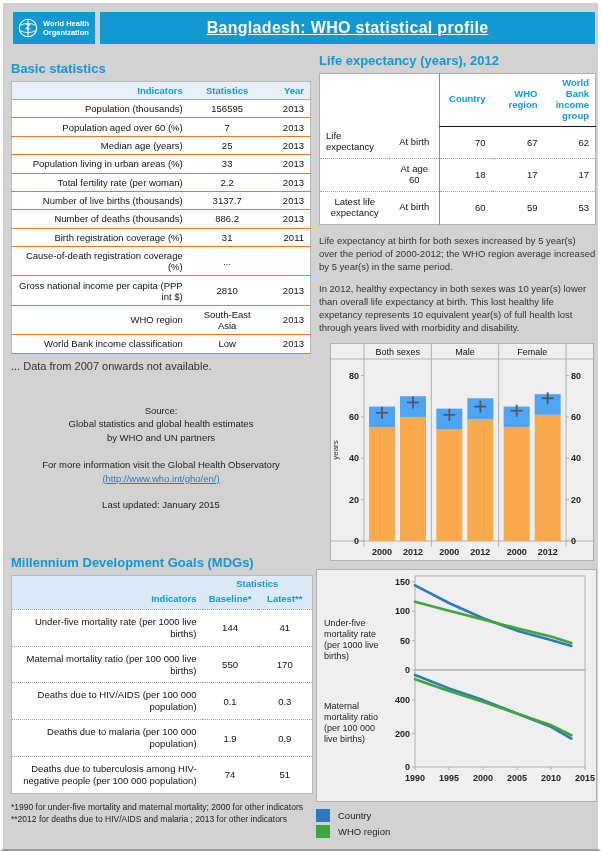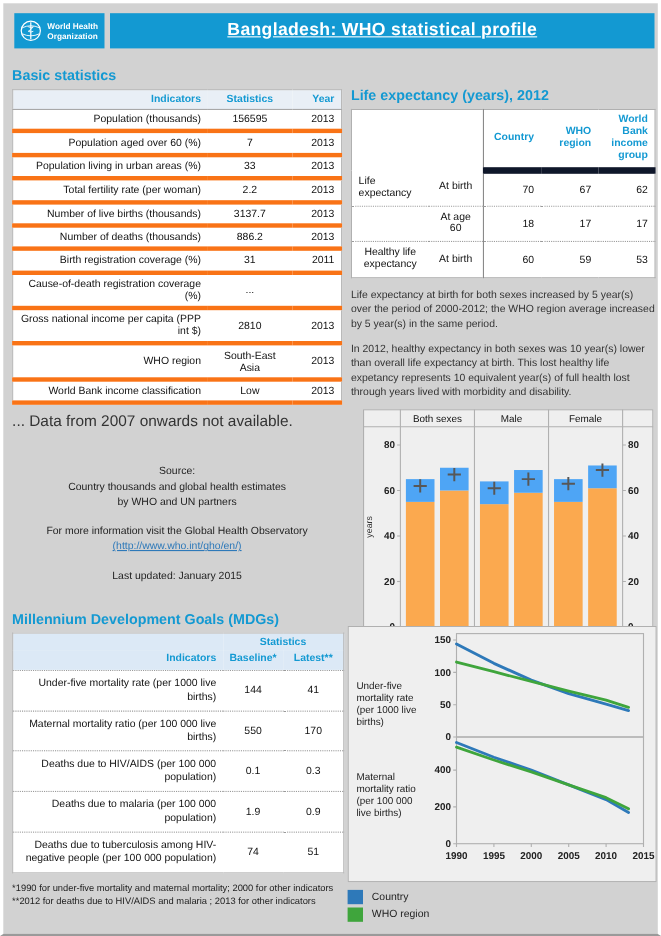--- a/index.html
+++ b/index.html
@@ -17,35 +17,35 @@
                justify-content:center; letter-spacing:.3px;text-decoration:underline; }
 
   .sec-title { color:#1399d2; font-weight:bold; font-size:13px; }
 
   
   .basic { position:absolute; left:8px; top:58px; width:300px; }
   .basic-tbl { width:100%; border-collapse:collapse; background:#fff; font-size:9.5px; color:#111;
                border:1px solid #b9b9b9; margin-top:5px; }
   .basic-tbl th { background:#e9eff6; color:#1399d2; font-weight:bold; padding:3px 6px;
                   border-bottom:1px solid #a8a8a8; }
-  .basic-tbl td { padding:3.2px 6px; border-bottom:4px solid #f97316; }
+  .basic-tbl td { padding:3.2px 6px; border-bottom:1px solid #f97316; }
   .c-ind  { text-align:right; width:178px; }
   .c-stat { text-align:center; width:77px; }
   .c-year { text-align:right; width:45px; }
-  .basic-note { font-size:14px; color:#333; margin-top:6px; }
+  .basic-note { font-size:11px; color:#333; margin-top:6px; }
   .source { margin-top:32px; text-align:center; font-size:9.5px; color:#222; line-height:1.45; }
   .source .gap { height:13px; }
   .source a { color:#2e79b9; text-decoration:underline; }
 
   
-  .life { position:absolute; left:316px; top:76px; width:277px; }
+  .life { position:absolute; left:316px; top:50px; width:277px; }
   .life-tbl { width:100%; border-collapse:collapse; background:#fff; font-size:9.5px; color:#111;
               border:1px solid #b0b0b0; margin-top:5px; }
   .life-tbl th { color:#1399d2; font-weight:bold; text-align:right; padding:4px 6px; vertical-align:middle;
-                 border-bottom:6px solid #0f172a; line-height:1.15; }
+                 border-bottom:1px solid #0f172a; line-height:1.15; }
   .life-tbl td { padding:5px 6px; text-align:right; border-top:1px dotted #9a9a9a; }
   .life-tbl tr:first-child td { border-top:none; }
   .vsep { border-left:1px solid #8a8a8a; }
   .grp  { text-align:center !important; line-height:1.15; }
   .w-grp { width:70px; } .w-measure { width:50px; } .w-val { width:52px; }
   .para { font-size:9.5px; color:#333; line-height:1.38; margin-top:9px; }
 
   #le-bar-svg { display:block; margin:9px 0 0 11px; }
   .le-legend { margin:9px 0 0 13px; font-size:9px; color:#222; }
   .leg-item { display:flex; align-items:center; gap:7px; margin-top:4px; }
@@ -105,20 +105,25 @@
             <td class="c-ind">Population (thousands)</td>
             <td class="c-stat">156595</td>
             <td class="c-year">2013</td>
           </tr>
         <tr>
             <td class="c-ind">Population aged over 60 (%)</td>
             <td class="c-stat">7</td>
             <td class="c-year">2013</td>
           </tr>
         <tr>
+            <td class="c-ind">Median age (years)</td>
+            <td class="c-stat">25</td>
+            <td class="c-year">2013</td>
+          </tr>
+        <tr>
             <td class="c-ind">Population living in urban areas (%)</td>
             <td class="c-stat">33</td>
             <td class="c-year">2013</td>
           </tr>
         <tr>
             <td class="c-ind">Total fertility rate (per woman)</td>
             <td class="c-stat">2.2</td>
             <td class="c-year">2013</td>
           </tr>
         <tr>
@@ -154,21 +159,21 @@
         <tr>
             <td class="c-ind">World Bank income classification</td>
             <td class="c-stat">Low</td>
             <td class="c-year">2013</td>
           </tr>
       </tbody>
     </table>
     <div class="basic-note">... Data from 2007 onwards not available.</div>
     <div class="source">
       <div>Source:</div>
-      <div>Country thousands and global health estimates</div>
+      <div>Global statistics and global health estimates</div>
       <div>by WHO and UN partners</div>
       <div class="gap"></div>
       <div>For more information visit the Global Health Observatory</div>
       <div><a href="#">(http://www.who.int/gho/en/)</a></div>
       <div class="gap"></div>
       <div>Last updated: January 2015</div>
     </div>
   </section>
 
   <section class="life">
@@ -191,21 +196,21 @@
           <td>62</td>
         </tr>
         <tr>
           <td class="grp"></td>
           <td class="grp">At age 60</td>
           <td class="vsep">18</td>
           <td>17</td>
           <td>17</td>
         </tr>
         <tr>
-          <td class="grp">Healthy life expectancy</td>
+          <td class="grp">Latest life expectancy</td>
           <td class="grp">At birth</td>
           <td class="vsep">60</td>
           <td>59</td>
           <td>53</td>
         </tr>
       </tbody>
     </table>
     <p class="para">Life expectancy at birth for both sexes increased by 5 year(s) over the period of 2000-2012; the WHO region average increased by 5 year(s) in the same period.</p>
     <p class="para">In 2012, healthy expectancy in both sexes was 10 year(s) lower than overall life expectancy at birth. This lost healthy life expetancy represents  10 equivalent year(s) of full health lost through years lived with morbidity and disability.</p>
 

